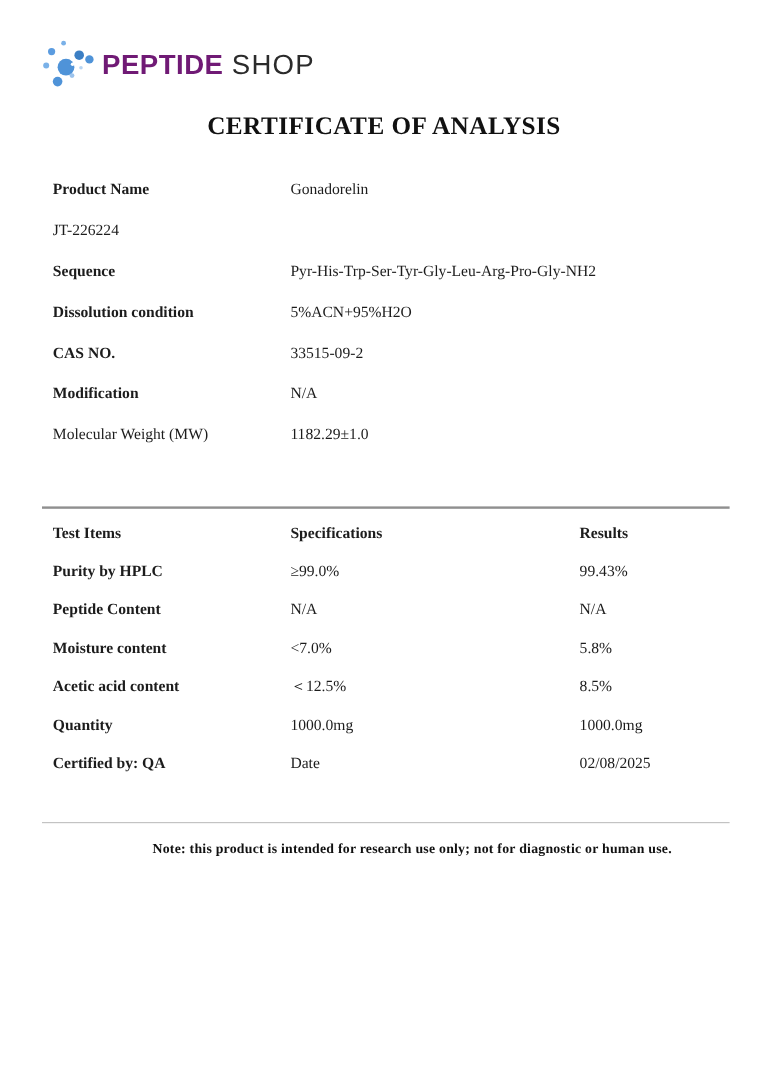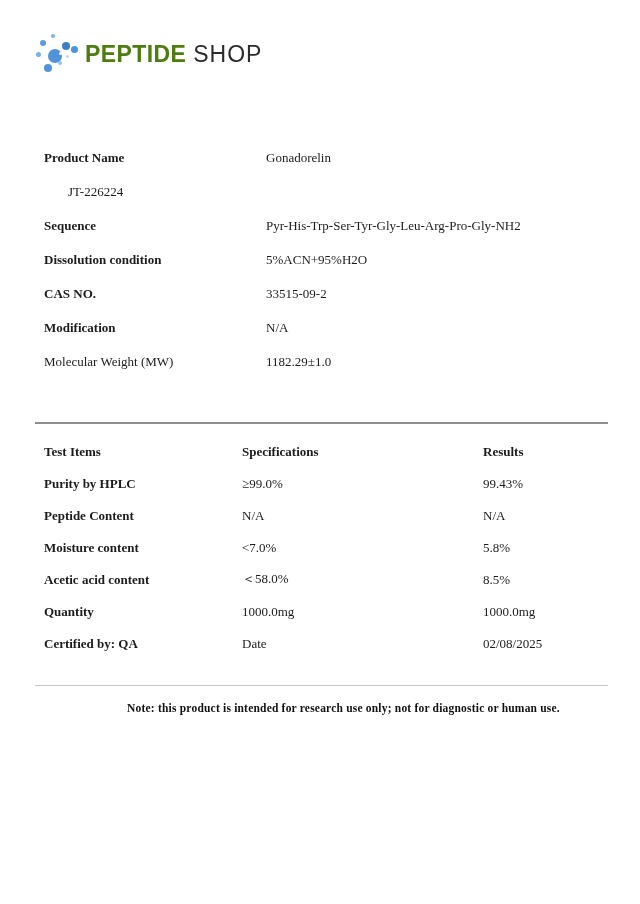--- a/index.html
+++ b/index.html
@@ -24,27 +24,27 @@
   .title {
     position:absolute; top:93px; left:0; right:0;
     text-align:center; font-size:21px; font-weight:bold; letter-spacing:0.4px;
     color:#111;
   }
   
   .info-section { position:absolute; top:150px; left:44px; right:33px; }
   .info-row { display:flex; height:34px; align-items:flex-start; }
   .info-label { width:198px; font-weight:bold; font-size:13px; flex-shrink:0; }
   .info-label.regular { font-weight:normal; }
-  .info-value { font-size:13px;margin-left:24px; }
+  .info-value { font-size:13px; }
   
   .rule-dark  { position:absolute; left:35px; right:32px; top:422px; height:2px; background:#8f8f8f; }
   .rule-light { position:absolute; left:35px; right:32px; top:685px; height:1px; background:#c3c3c3; }
   
   .test-section { position:absolute; top:428px; left:44px; right:33px; }
-  .test-row { display:flex; height:32px; align-items:flex-end; }
+  .test-row { display:flex; height:32px; align-items:center; }
   .test-col1 { width:198px; font-weight:bold; font-size:13px; flex-shrink:0; }
   .test-col2 { width:241px; font-size:13px; flex-shrink:0; padding-right:16px; }
   .test-col3 { flex:1; font-size:13px; }
   .test-row.header .test-col2, .test-row.header .test-col3 { font-weight:bold; }
   
   .note {
     position:absolute; top:702px; left:0; right:0;
     text-align:center; font-weight:bold; font-size:11.5px; color:#111;
     letter-spacing:0.2px;
     padding-left:47px;
@@ -62,24 +62,25 @@
       <span class="dot" style="left:4px;  top:7px;  width:6px;  height:6px;  background:#5b9ce0;"></span>
       <span class="dot" style="left:0px;  top:19px; width:5px;  height:5px;  background:#7ab1e8;"></span>
       <span class="dot" style="left:8px;  top:31px; width:8px;  height:8px;  background:#4f93d8;"></span>
       <span class="dot" style="left:22px; top:28px; width:4px;  height:4px;  background:#9cc3ec;"></span>
       <span class="dot" style="left:30px; top:22px; width:3px;  height:3px;  background:#b8d5f2;"></span>
       <span class="dot" style="left:15px; top:1px;  width:4px;  height:4px;  background:#7ab1e8;"></span>
       <span class="dot" style="left:35px; top:13px; width:7px;  height:7px;  background:#4f93d8;"></span>
       <span class="dot" style="left:23px; top:19px; width:3px;  height:3px;  background:#ffffff;"></span>
     </div>
     <div class="logo-text">
-      <span class="brand-primary" style="color:#4d7c0f;">PEPTIDE</span><span class="brand-secondary">SHOP</span>
+      <span class="brand-primary" style="color:#701a75;">PEPTIDE</span><span class="brand-secondary">SHOP</span>
     </div>
   </div>
 
+  <div class="title">CERTIFICATE OF ANALYSIS</div>
 
   <div class="info-section">
       <div class="info-row">
     <div class="info-label">Product Name</div>
     <div class="info-value">Gonadorelin</div>
   </div>
       <div class="info-row">
     <div class="info-value">JT-226224</div>
   </div>
       <div class="info-row">
@@ -122,21 +123,21 @@
     <div class="test-col2">N/A</div>
     <div class="test-col3">N/A</div>
   </div>
       <div class="test-row">
     <div class="test-col1">Moisture content</div>
     <div class="test-col2">&lt;7.0%</div>
     <div class="test-col3">5.8%</div>
   </div>
       <div class="test-row">
     <div class="test-col1">Acetic acid content</div>
-    <div class="test-col2">＜58.0%</div>
+    <div class="test-col2">＜12.5%</div>
     <div class="test-col3">8.5%</div>
   </div>
       <div class="test-row">
     <div class="test-col1">Quantity</div>
     <div class="test-col2">1000.0mg</div>
     <div class="test-col3">1000.0mg</div>
   </div>
       <div class="test-row">
     <div class="test-col1">Certified by: QA</div>
     <div class="test-col2">Date</div>

